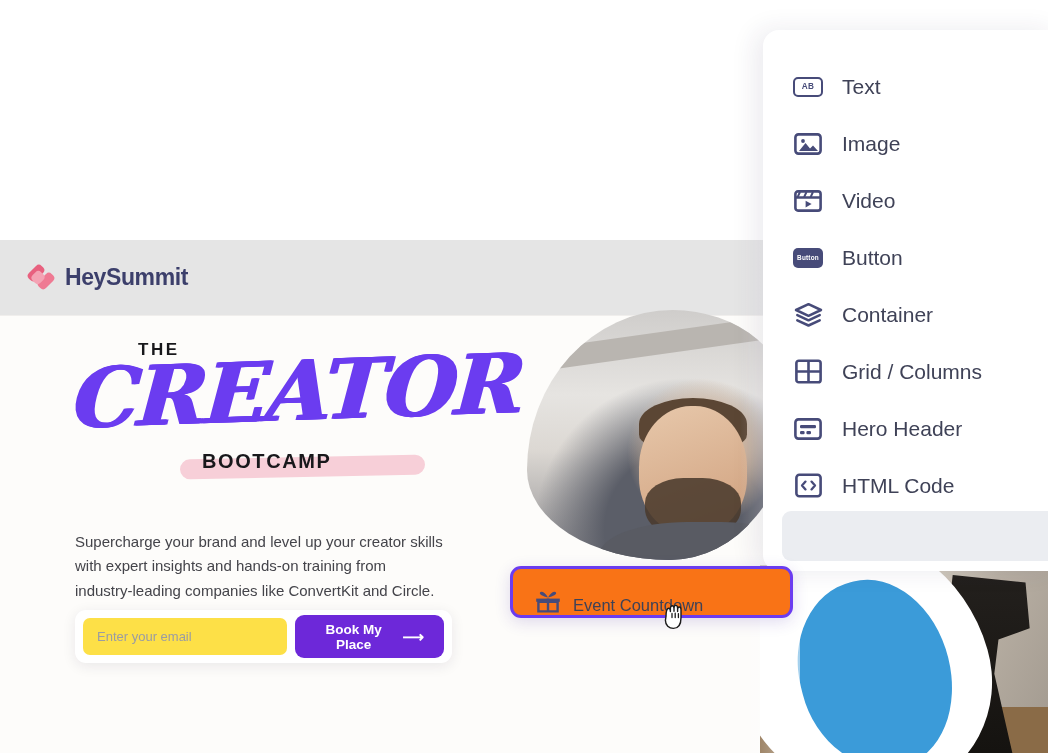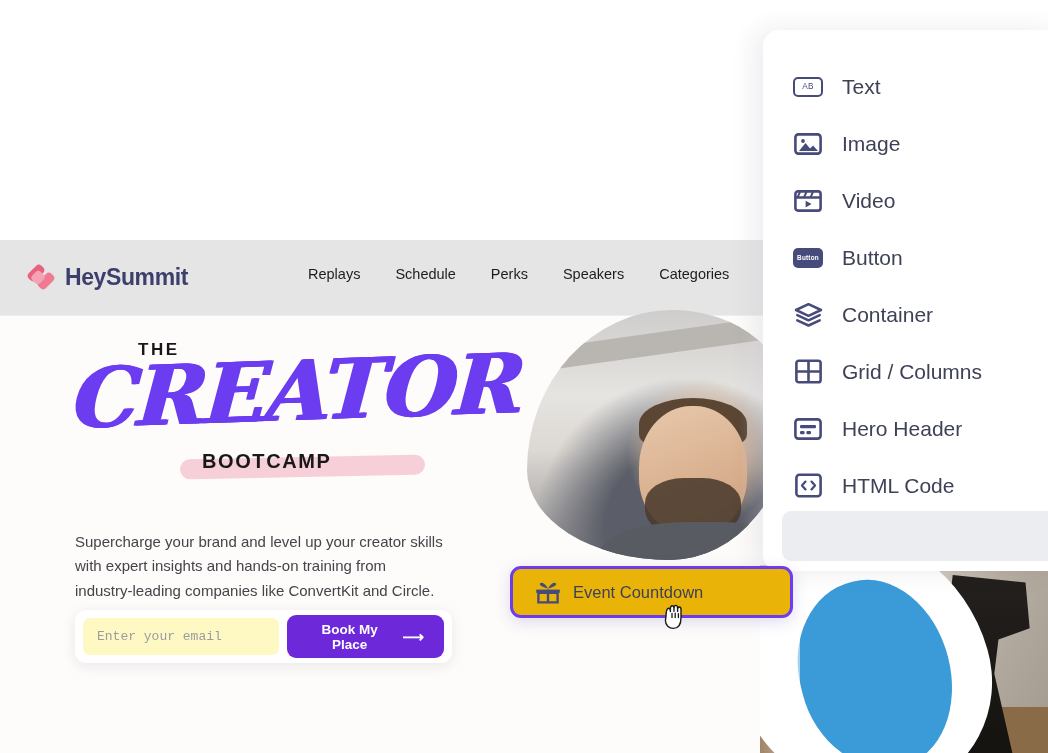--- a/index.html
+++ b/index.html
@@ -57,23 +57,23 @@
     position:absolute;left:0;top:170px;width:370px;
     font-size:15px;line-height:1.63;color:#44444a;
   }
 
   .signup-card{
     position:absolute;left:0;top:265px;width:377px;height:53px;
     background:#ffffff;border-radius:11px;box-shadow:0 3px 14px rgba(30,20,60,.09);
     display:flex;align-items:center;padding:0 8px;box-sizing:border-box;
   }
   .email-input{
-    flex:1;height:37px;border:none;outline:none;background:#fef9c3;
+    flex:1;height:37px;border:none;outline:none;background:#fde047;
     border-radius:7px;padding:0 14px;font-size:13px;color:#7d7f86;
-    font-family:Liberation Mono, monospace;
+    font-family:Liberation Sans, sans-serif;
   }
   .email-input::placeholder{color:#9a9ca3;}
   .book-btn{
     margin-left:8px;height:43px;padding:0 20px;border:none;border-radius:9px;
     background:#6d28d9;color:#ffffff;font-size:13.5px;font-weight:bold;
     display:flex;align-items:center;gap:10px;cursor:pointer;
     font-family:"Liberation Sans", sans-serif;
   }
   .arrow-ico{display:inline-block;font-size:15px;line-height:1;}
 
@@ -156,60 +156,53 @@
   }
   .block-ico svg{display:block;}
   .block-label{font-size:21px;color:#3f4257;white-space:nowrap;}
   .btn-chip{
     width:30px;height:20px;border-radius:5px;background:#474b79;color:#fff;
     font-size:6.4px;font-weight:bold;display:flex;align-items:center;justify-content:center;
     letter-spacing:.2px;
   }
   .ab-chip{
     width:30px;height:20px;border-radius:5px;border:2.4px solid #474b79;box-sizing:border-box;
-    color:#474b79;font-size:8.2px;font-weight:normal;display:flex;align-items:center;justify-content:center;
+    color:#474b79;font-size:8.2px;font-weight:bold;display:flex;align-items:center;justify-content:center;
     letter-spacing:.4px;
   }
   .panel-placeholder{
     position:absolute;left:19px;top:481px;width:276px;height:50px;
     background:#ebedf1;border-radius:9px;
   }
 
   
   .drag-chip{
     position:absolute;left:510px;top:566px;width:283px;height:52px;
-    background:#eab308;border:3px solid #6b3cf0;border-radius:11px;
-    display:flex;align-items:center;gap:10px;padding:0 20px;box-sizing:border-box;
+    background:#f97316;border:3px solid #6b3cf0;border-radius:11px;
+    display:flex;align-items:flex-end;gap:10px;padding:0 20px;box-sizing:border-box;
     box-shadow:0 4px 16px rgba(60,30,160,.16);
   }
   .drag-chip .block-label{font-size:16.5px;color:#3f4257;}
   .cursor-hand{position:absolute;left:662px;top:602px;width:26px;height:30px;}
 </style>
 </head>
 <body>
 
 <div id="stage">
 
   <div class="site">
 
     <div class="site-header">
       <div class="logo-wrap">
         <div class="logo-mark">
           <span class="lm1"></span>
             <span class="lm2"></span>
             <span class="lm3"></span>
         </div>
         <div class="logo-text">HeySummit</div>
-      </div>
-      <div class="site-nav">
-        <a href="#">Replays</a>
-        <a href="#">Schedule</a>
-        <a href="#">Perks</a>
-        <a href="#">Speakers</a>
-        <a href="#">Categories</a>
       </div>
     </div>
 
     <div class="photo-blob">
       <div class="shelf"></div>
         <div class="hair"></div>
         <div class="head"></div>
       <div class="beard"></div>
         <div class="shirt"></div>
     </div>

